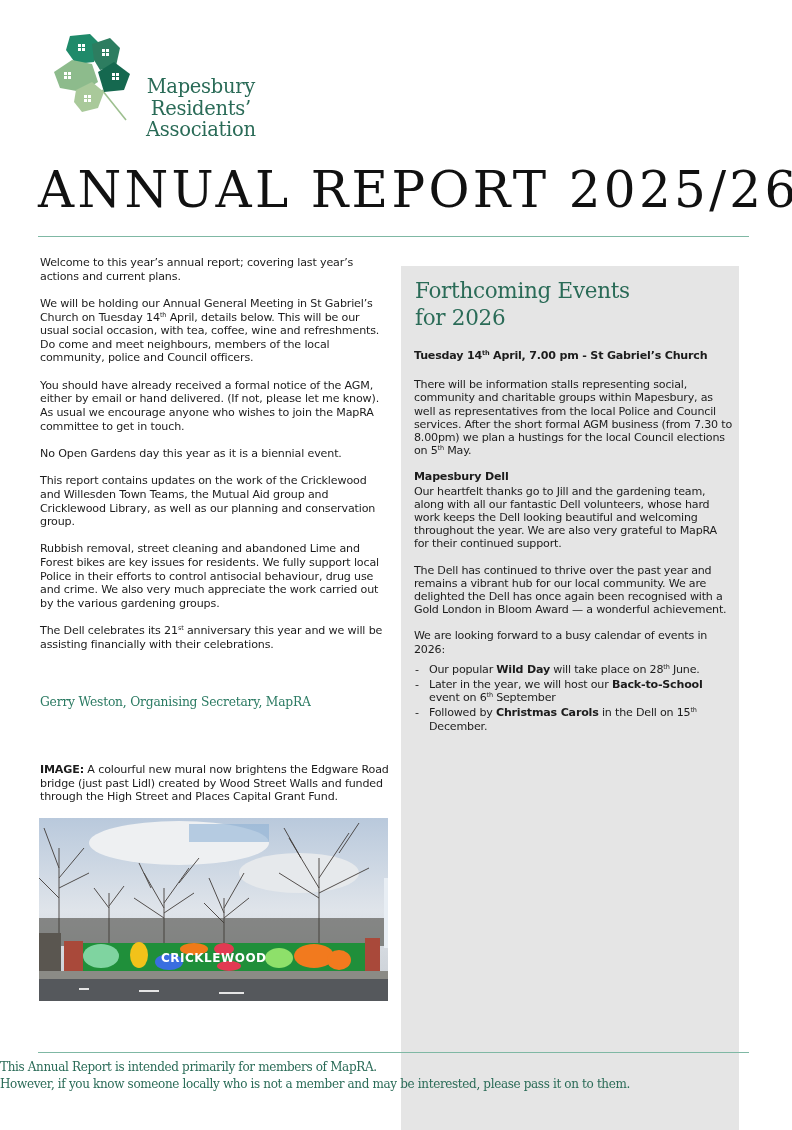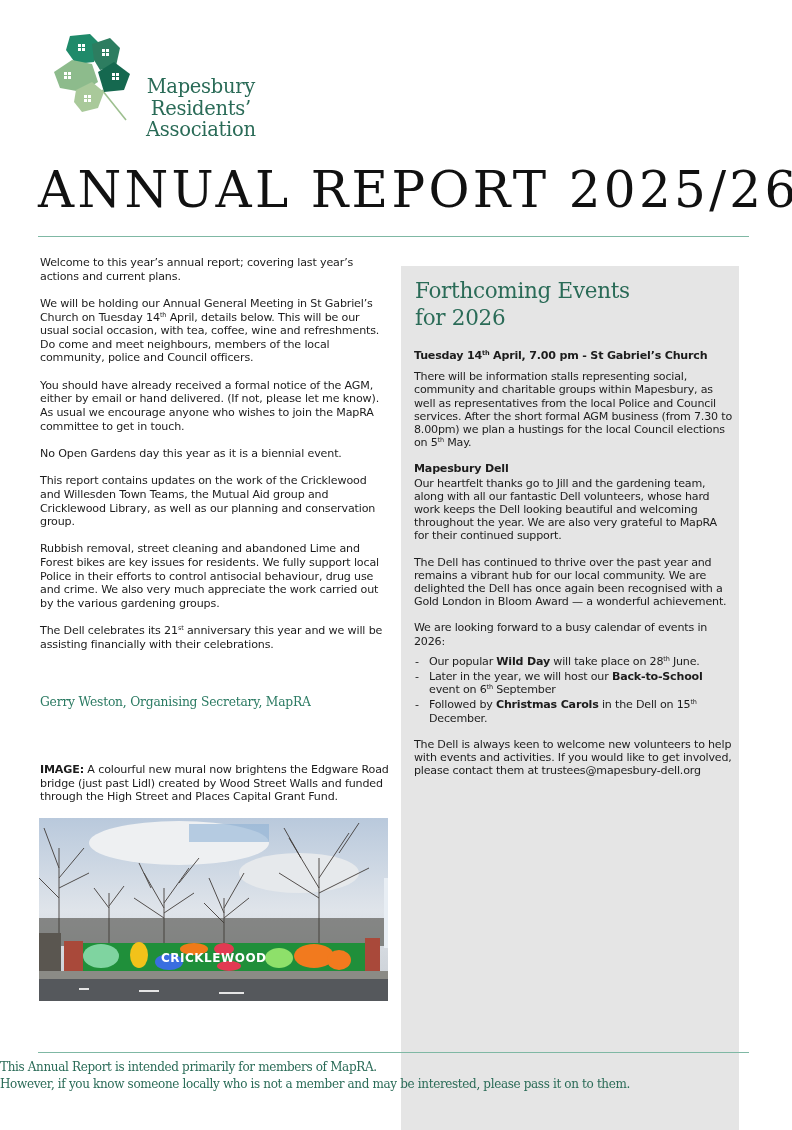--- a/index.html
+++ b/index.html
@@ -166,30 +166,29 @@
     <rect x="345" y="60" width="4" height="70" fill="#e8eef4"></rect>
   </svg>
 </div>
 
 <div class="panel">
   <div class="panel-title">
     <div>Forthcoming Events</div>
     <div>for 2026</div>
   </div>
   <div class="panel-body">
-    <div class="h" style="margin-bottom:8px"><span>Tuesday 14</span><sup>th</sup><span> April, 7.00 pm - St Gabriel’s Church</span></div>
+    <div class="h" style="margin-bottom:16px"><span>Tuesday 14</span><sup>th</sup><span> April, 7.00 pm - St Gabriel’s Church</span></div>
     <p><span>There will be information stalls representing social, community and charitable groups within Mapesbury, as well as representatives from the local Police and Council services. After the short formal AGM business (from 7.30 to 8.00pm) we plan a hustings for the local Council elections on 5</span><sup>th</sup><span> May.</span></p>
     <div class="h h2">Mapesbury Dell</div>
     <p>Our heartfelt thanks go to Jill and the gardening team, along with all our fantastic Dell volunteers, whose hard work keeps the Dell looking beautiful and welcoming throughout the year. We are also very grateful to MapRA for their continued support.</p>
     <p>The Dell has continued to thrive over the past year and remains a vibrant hub for our local community. We are delighted the Dell has once again been recognised with a Gold London in Bloom Award — a wonderful achievement.</p>
     <p>We are looking forward to a busy calendar of events in 2026:</p>
     <ul>
       <li><span class="dash">-</span><span>Our popular </span><b>Wild Day</b><span> will take place on 28</span><sup>th</sup><span> June.</span></li>
       <li><span class="dash">-</span><span>Later in the year, we will host our </span><b>Back-to-School</b><span> event on 6</span><sup>th</sup><span> September</span></li>
       <li><span class="dash">-</span><span>Followed by </span><b>Christmas Carols</b><span> in the Dell on 15</span><sup>th</sup><span> December.</span></li>
     </ul>
-    <p>The Dell is always keen to welcome new volunteers to help with events and activities. If you would like to get involved, please contact them at trustees@mapesbury-dell.org</p>
   </div>
 </div>
 
 <div class="rule bottom"></div>
 <div class="footer l1">This Annual Report is intended primarily for members of MapRA.</div>
 <div class="footer l2">However, if you know someone locally who is not a member and may be interested, please pass it on to them.</div>
 
 </body></html>

